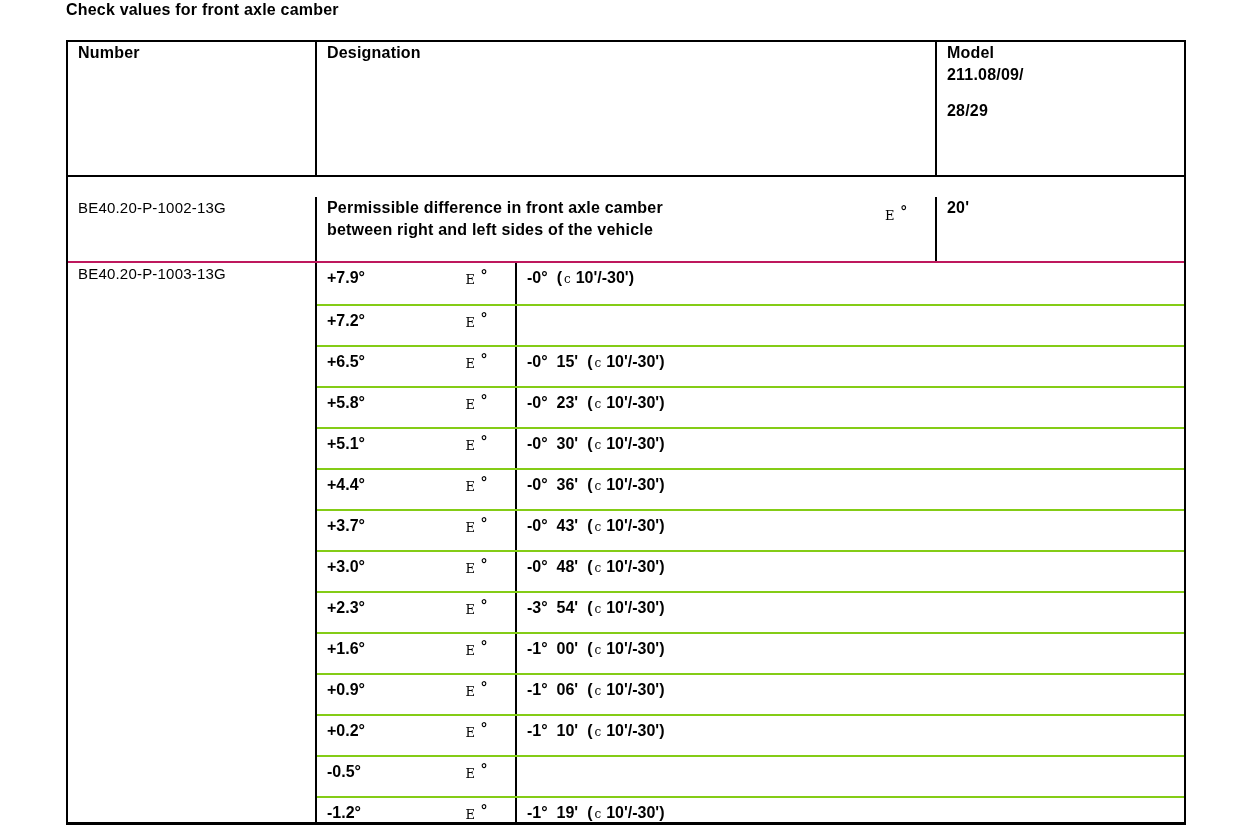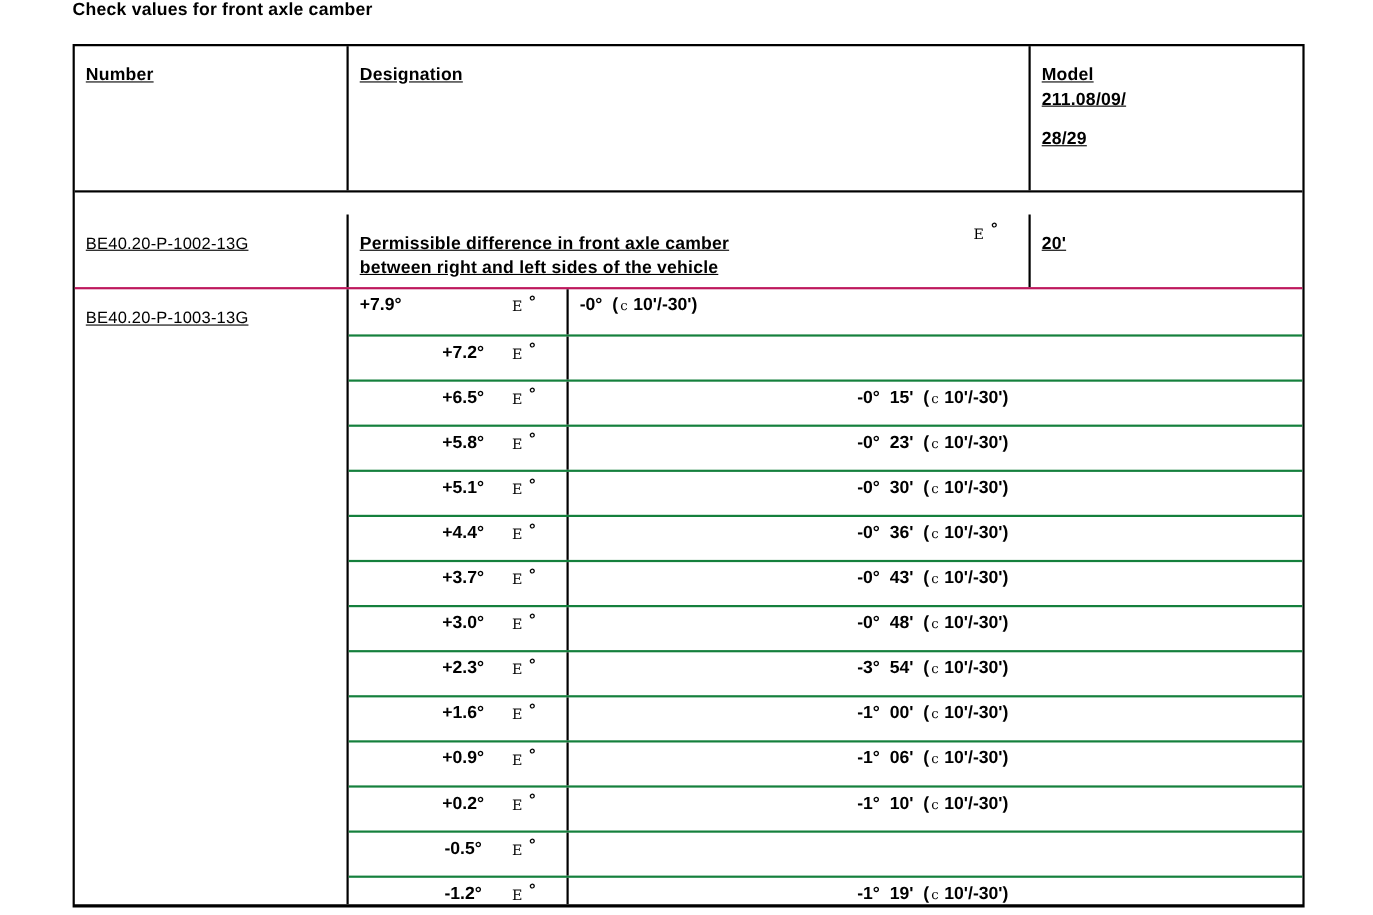--- a/index.html
+++ b/index.html
@@ -8,32 +8,32 @@
   .title { position:absolute; left:66px; top:1px; font-size:16px; font-weight:bold; letter-spacing:.2px; }
 
   .doc-table { position:absolute; left:66px; top:40px; width:1120px; height:785px;
     border:2px solid #000; border-bottom-width:3px; display:flex; flex-direction:column; }
 
   .band { display:flex; width:100%; }
   .band-header { height:140px; border-bottom:2px solid #000; }
   .band-row1 { height:68px; border-bottom:2px solid #be185d;margin-top:20px; }
   .band-row2 { flex:1; }
 
-  .cell { padding:16px 10px; font-size:16px; font-weight:bold; letter-spacing:.2px; line-height:22px;text-decoration:underline; }
+  .cell { padding:0 10px; font-size:16px; font-weight:bold; letter-spacing:.2px; line-height:22px; }
   .col-number { width:249px; border-right:2px solid #000; }
   .col-desig  { width:620px; border-right:2px solid #000; position:relative; }
   .col-model  { flex:1; }
 
   .num-text { font-size:15px; font-weight:normal; letter-spacing:.2px; }
 
   
   .band-row2 .col-desig-plain { width:420px; border-right:none; }
   .entries { flex:1; display:flex; flex-direction:column; }
   .entry-row { display:flex; height:41px; }
-  .entry-row + .entry-row { border-top:2px solid #15803d;text-align:center; }
+  .entry-row + .entry-row { border-top:2px solid #84cc16; }
   .entry-row:last-child { flex:1; }
   .entry-left { width:200px; border-right:2px solid #000; position:relative; padding:6px 0 0 10px;
     font-size:16px; font-weight:bold; }
   .entry-model { flex:1; padding:6px 15px 0 10px; font-size:16px; font-weight:bold; white-space:pre; }
 
   .unit { position:absolute; right:28px; top:7px; white-space:nowrap; }
   .unit-e { font-family:"DejaVu Serif","Liberation Serif",serif; font-size:13px; font-weight:normal; }
   .unit-deg { font-size:15px; font-weight:bold; position:relative; top:-4px; margin-left:6px; }
 
   .mval { white-space:pre; }

